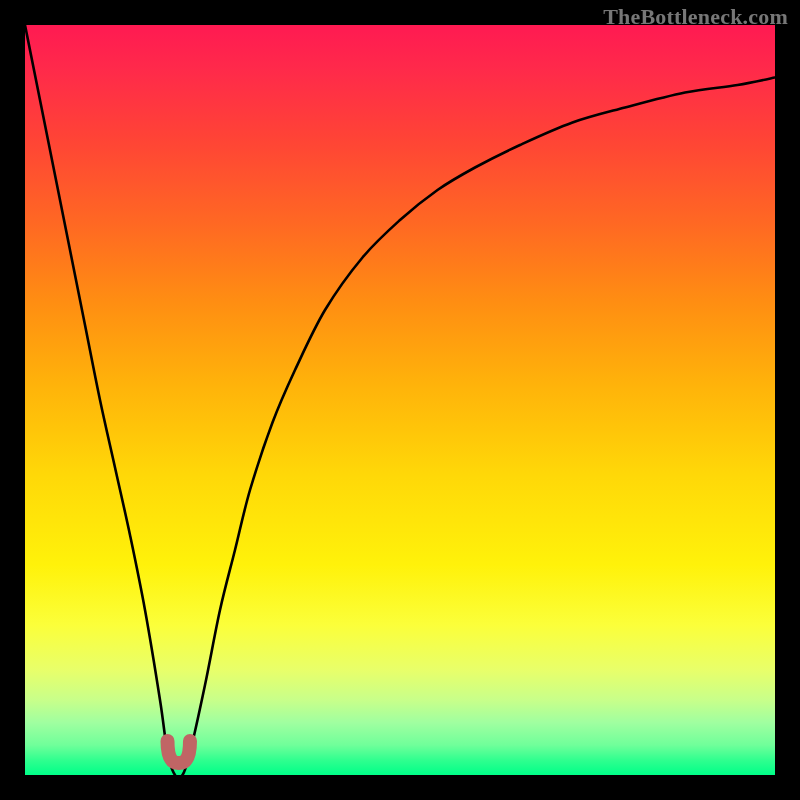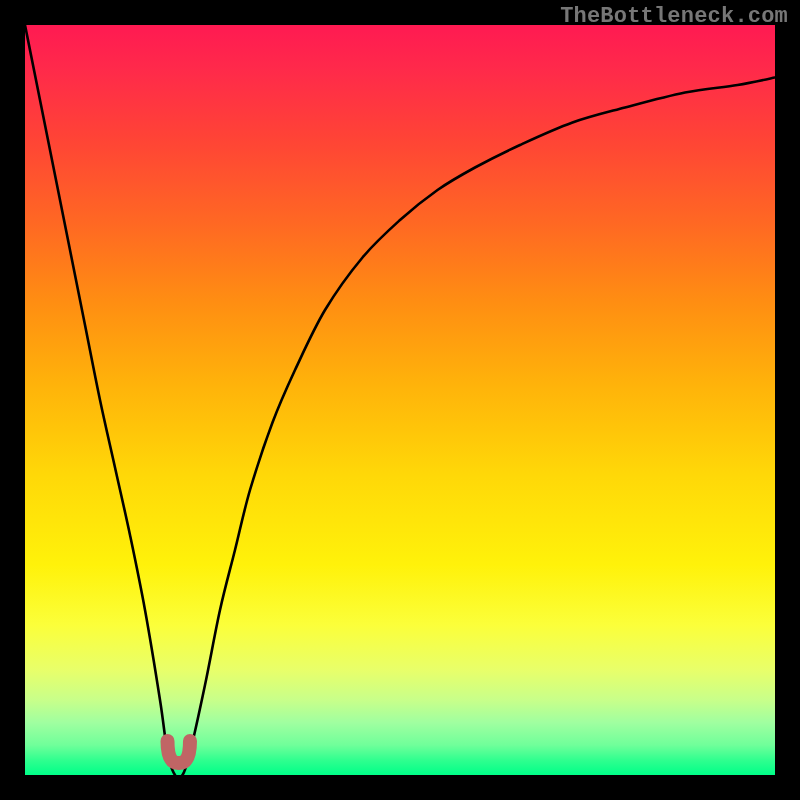--- a/index.html
+++ b/index.html
@@ -39,21 +39,21 @@
       #a0ffa0 93%,
       #70ff9a 96%,
       #30ff8f 98%,
       #00ff88 100%
     );
   }
   .watermark {
     position: absolute;
     top: 4px;
     right: 12px;
-    font-family: Liberation Mono, monospace;
+    font-family: Liberation Serif, serif;
     font-size: 22px;
     font-weight: 600;
     color: #777;
     letter-spacing: 0.2px;
   }
   svg.curve {
     position: absolute;
     left: 0;
     top: 0;
   }

